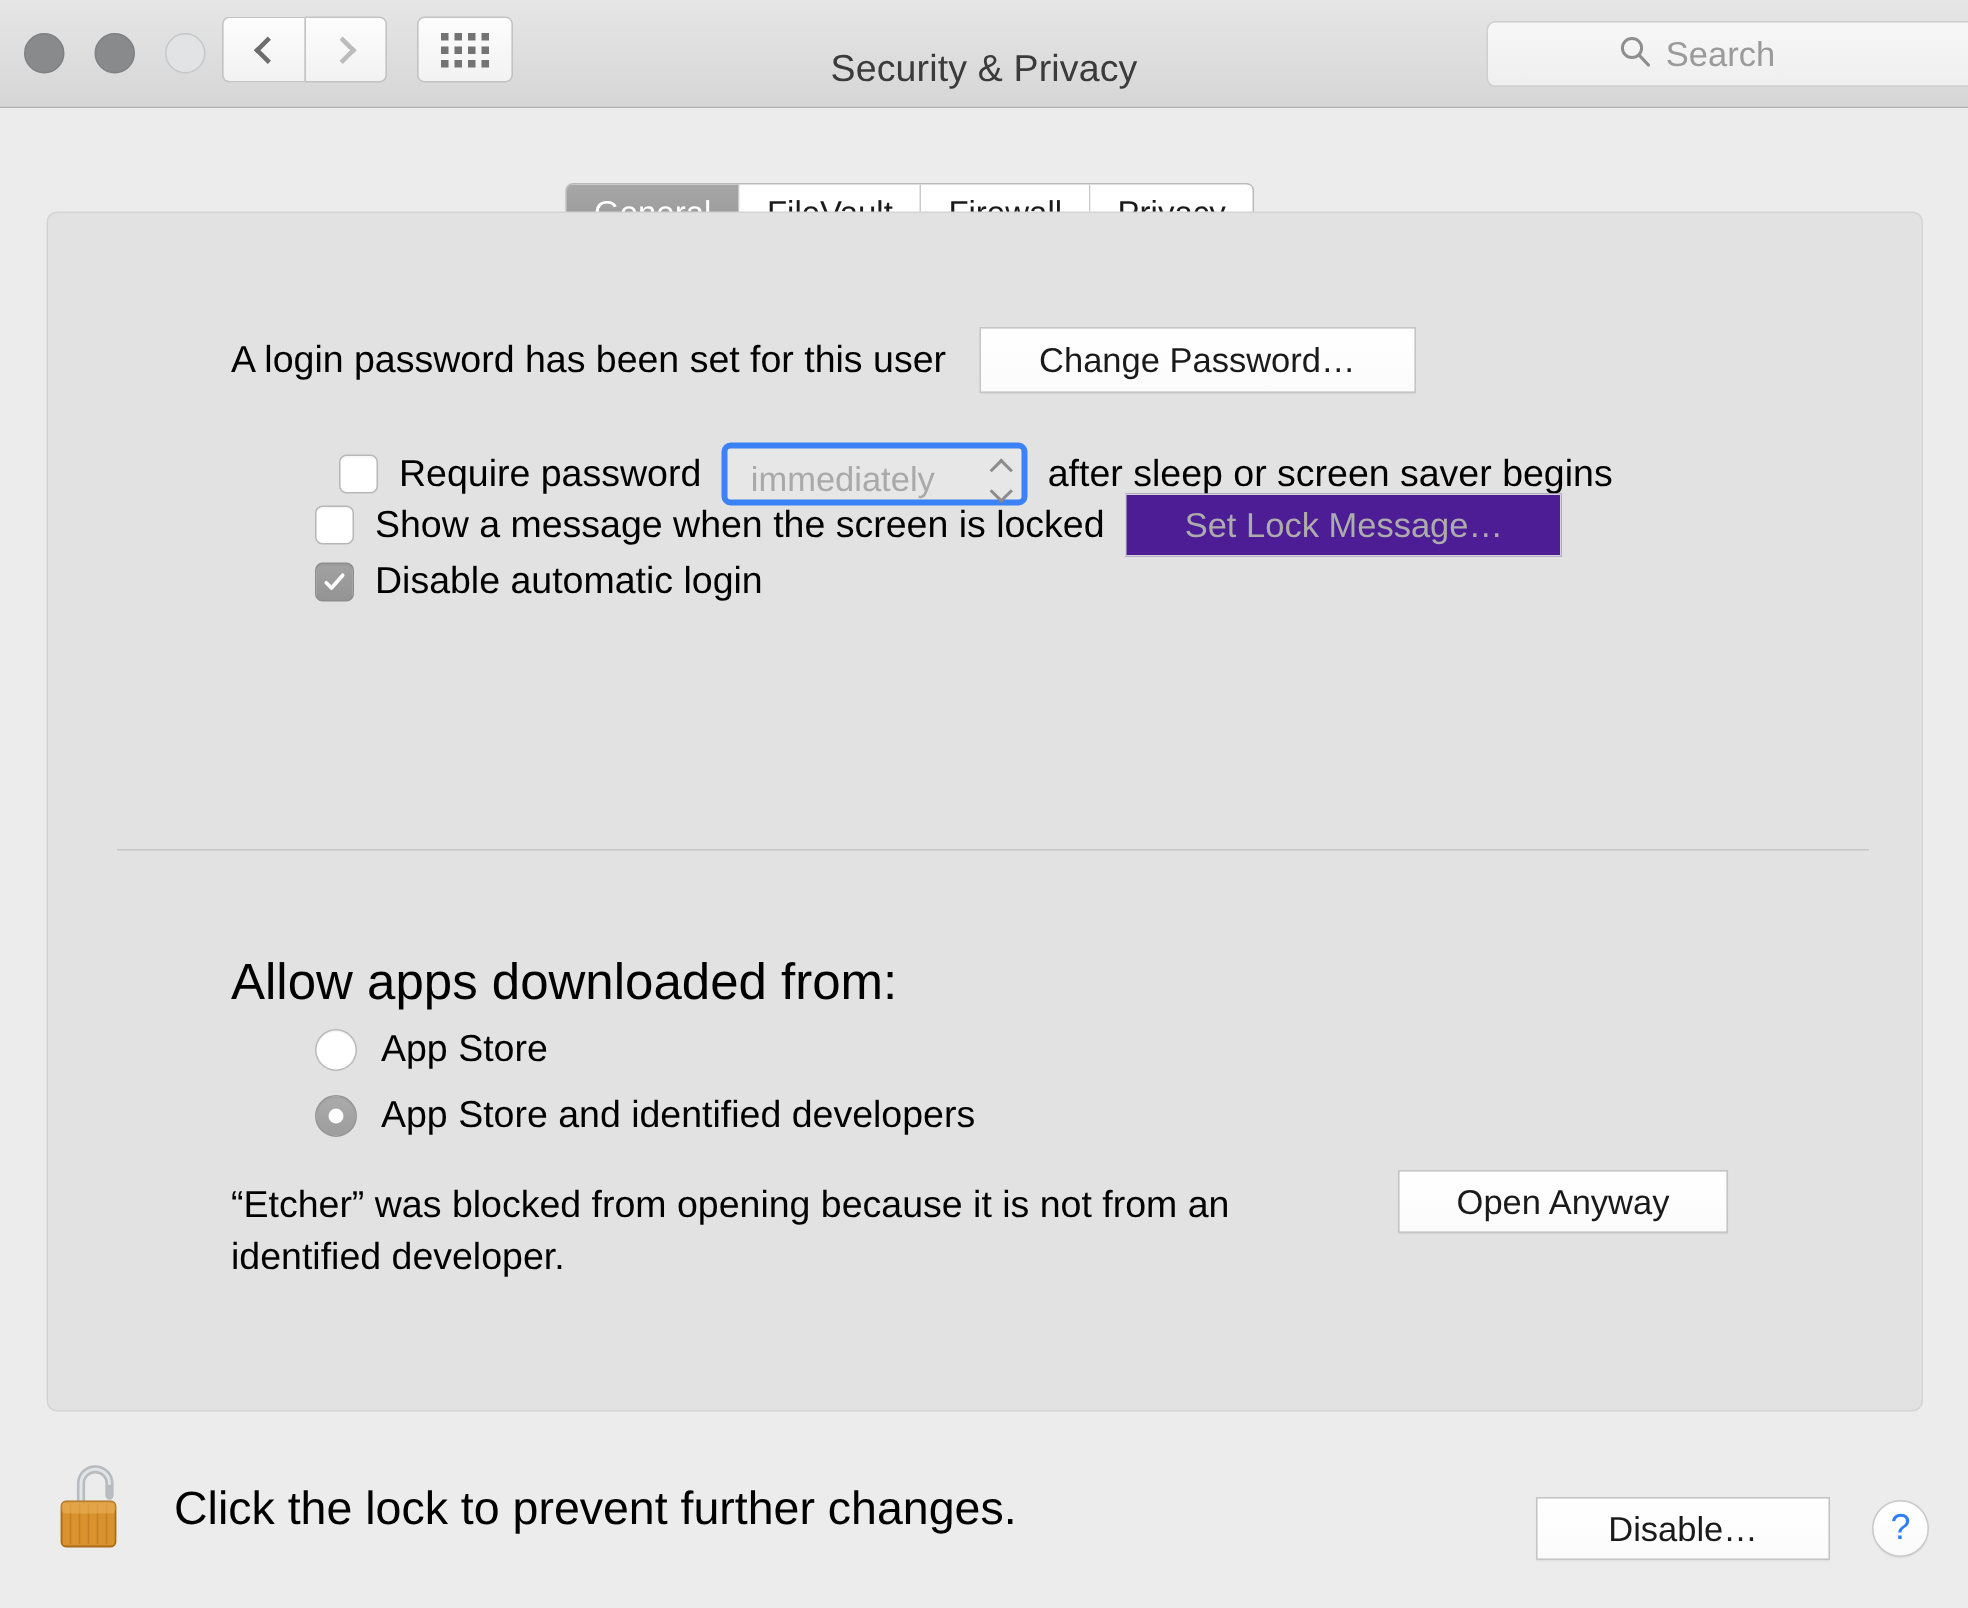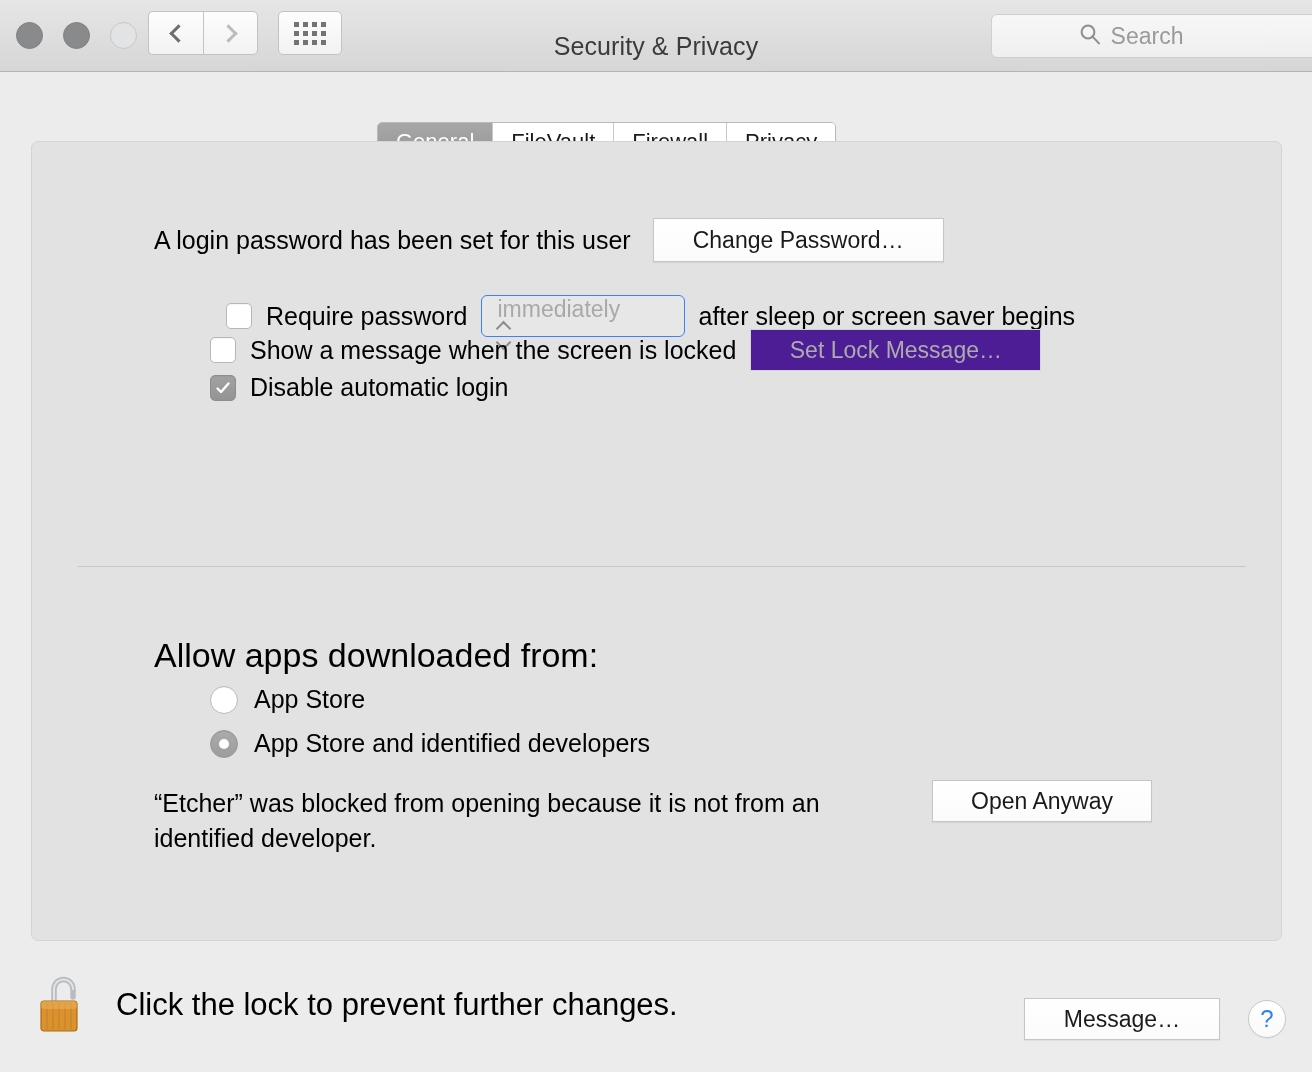--- a/index.html
+++ b/index.html
@@ -137,25 +137,24 @@
   }
   .checkbox.checked {
     background: linear-gradient(to bottom, #a2a2a2 0%, #949494 100%);
     border-color: #8d8d8d;
   }
   .cb-label { font-size: 25px; color: #000; margin-left: 14px; white-space: nowrap; }
 
   .popup {
     margin-left: 13px;
     width: 204px; height: 42px; border-radius: 6px;
-    background: #e7e7e7; border: 1px solid #3b82f6;
-    display: flex; align-items: flex-start;
+    background: #e7e7e7; border: 4px solid #3b82f6;
+    display: flex; align-items: flex-end;
     padding: 0 8px 0 16px;
     box-shadow: none;
-    flex-direction: column;
   }
   .popup-value { font-size: 23px; color: #a9a9a9; flex: 1; }
   .stepper { display: flex; flex-direction: column; align-items: center; gap: 3px; }
   .stp { width: 11px; height: 11px; border-style: solid; border-width: 0 0 2.5px 2.5px;
          border-color: #8c8c8c; }
   .stp.up   { transform: rotate(135deg); }
   .stp.down { transform: rotate(-45deg); }
 
   .btn-lockmsg { margin-left: 14px; width: 291px; height: 42px; }
 
@@ -345,14 +344,14 @@
         <line x1="21" y1="30.5" x2="21" y2="57.5"></line>
         <line x1="27" y1="30.5" x2="27" y2="57.5"></line>
         <line x1="33" y1="30.5" x2="33" y2="57.5"></line>
       </g>
       <rect x="3" y="29" width="36" height="8" rx="3" fill="#eab25c" opacity="0.55"></rect>
     </svg>
   </span>
   <span class="lock-text">Click the lock to prevent further changes.</span>
 </div>
 
-<div class="btn btn-advanced">Message…</div>
+<div class="btn btn-advanced">Disable…</div>
 <div class="help-btn">?</div>
 
 </body></html>

